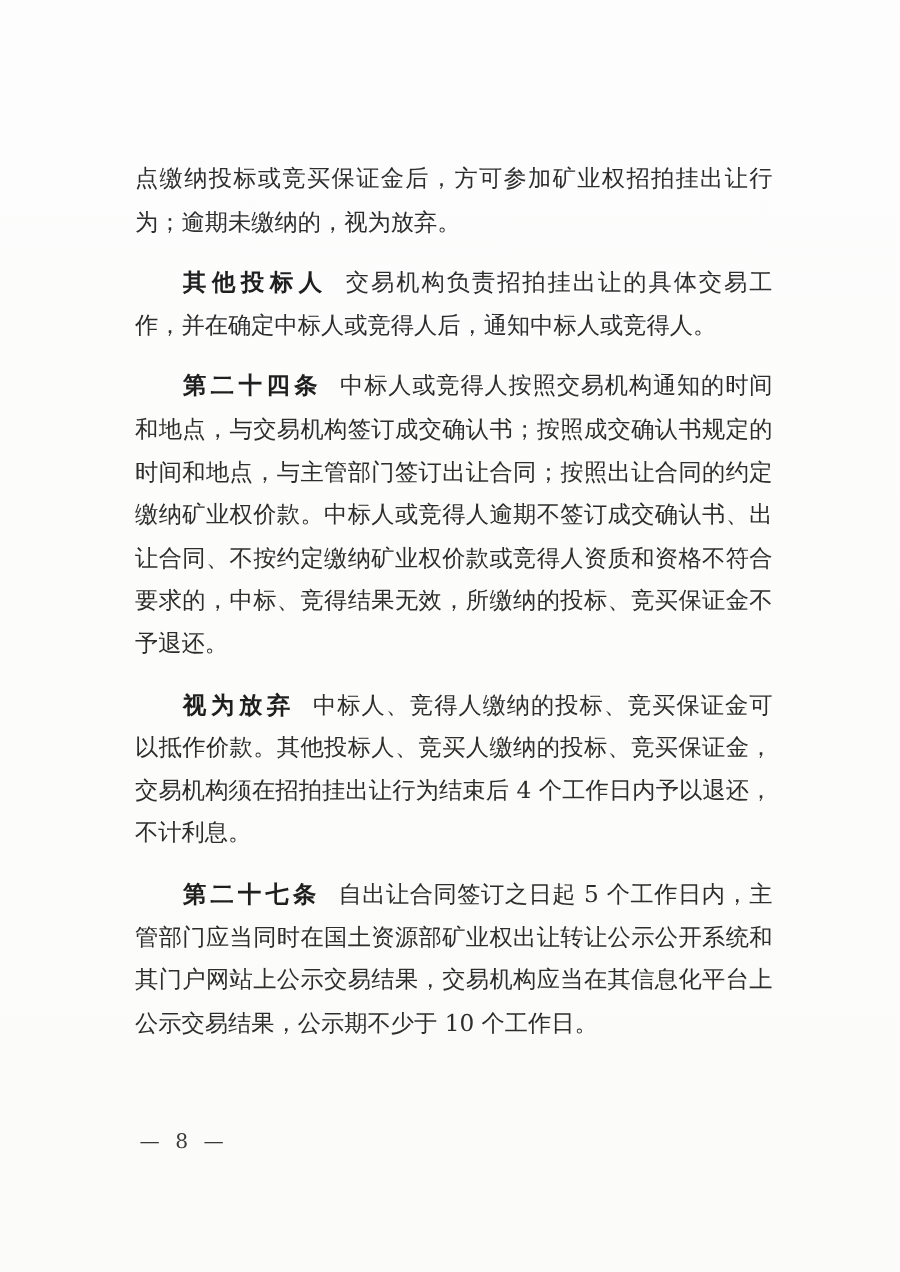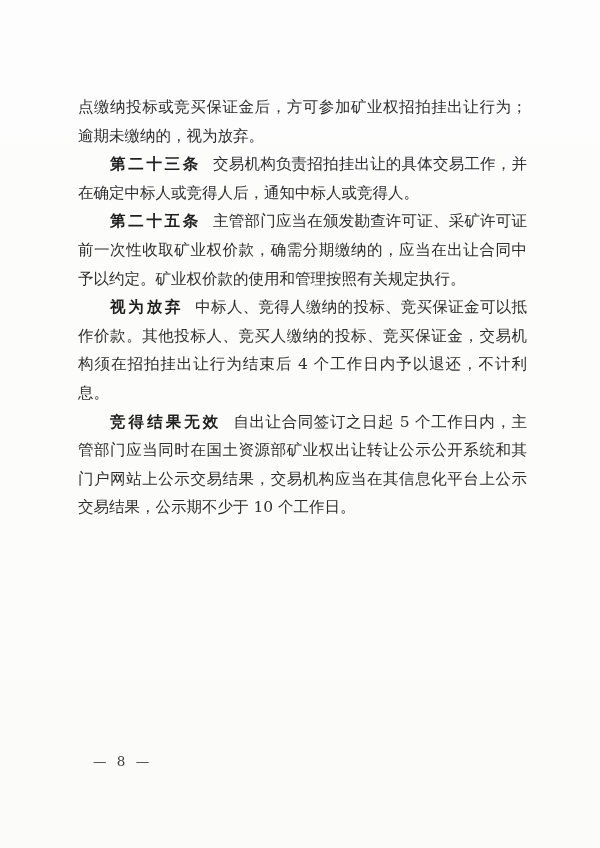--- a/index.html
+++ b/index.html
@@ -29,21 +29,21 @@
     width: 449px;
     color: #2d2d2d;
     font-size: 15.5px;
     line-height: 28.6px;
     text-align: justify;
     text-justify: inter-character;
     word-break: normal;
     line-break: strict;
   }
   .para {
-    margin: 0;
+    margin: 12px;
     padding: 0;
     text-indent: 32px;
   }
   .para.cont {
     text-indent: 0;
   }
   .head {
     font-weight: 700;
     color: #1f1f1f;
     letter-spacing: 2.5px;
@@ -61,26 +61,26 @@
   }
 </style>
 </head>
 <body>
 
 <div class="page">
   <div class="content">
 
     <p class="para cont"><span>点缴纳投标或竞买保证金后，方可参加矿业权招拍挂出让行为；逾期未缴纳的，视为放弃。</span></p>
 
-    <p class="para"><b class="head">第二十三条</b><span>交易机构负责招拍挂出让的具体交易工作，并在确定中标人或竞得人后，通知中标人或竞得人。</span></p>
+    <p class="para"><b class="head">其他投标人</b><span>交易机构负责招拍挂出让的具体交易工作，并在确定中标人或竞得人后，通知中标人或竞得人。</span></p>
 
+    <p class="para"><b class="head">第二十四条</b><span>中标人或竞得人按照交易机构通知的时间和地点，与交易机构签订成交确认书；按照成交确认书规定的时间和地点，与主管部门签订出让合同；按照出让合同的约定缴纳矿业权价款。中标人或竞得人逾期不签订成交确认书、出让合同、不按约定缴纳矿业权价款或竞得人资质和资格不符合要求的，中标、竞得结果无效，所缴纳的投标、竞买保证金不予退还。</span></p>
 
-    <p class="para"><b class="head">第二十五条</b><span>主管部门应当在颁发勘查许可证、采矿许可证前一次性收取矿业权价款，确需分期缴纳的，应当在出让合同中予以约定。矿业权价款的使用和管理按照有关规定执行。</span></p>
 
     <p class="para"><b class="head">视为放弃</b><span>中标人、竞得人缴纳的投标、竞买保证金可以抵作价款。其他投标人、竞买人缴纳的投标、竞买保证金，交易机构须在招拍挂出让行为结束后 4 个工作日内予以退还，不计利息。</span></p>
 
-    <p class="para"><b class="head">竞得结果无效</b><span>自出让合同签订之日起 5 个工作日内，主管部门应当同时在国土资源部矿业权出让转让公示公开系统和其门户网站上公示交易结果，交易机构应当在其信息化平台上公示交易结果，公示期不少于 10 个工作日。</span></p>
+    <p class="para"><b class="head">第二十七条</b><span>自出让合同签订之日起 5 个工作日内，主管部门应当同时在国土资源部矿业权出让转让公示公开系统和其门户网站上公示交易结果，交易机构应当在其信息化平台上公示交易结果，公示期不少于 10 个工作日。</span></p>
 
 
   </div>
 
   <div class="pageno">— 8 —</div>
 </div>
 
 </body></html>

